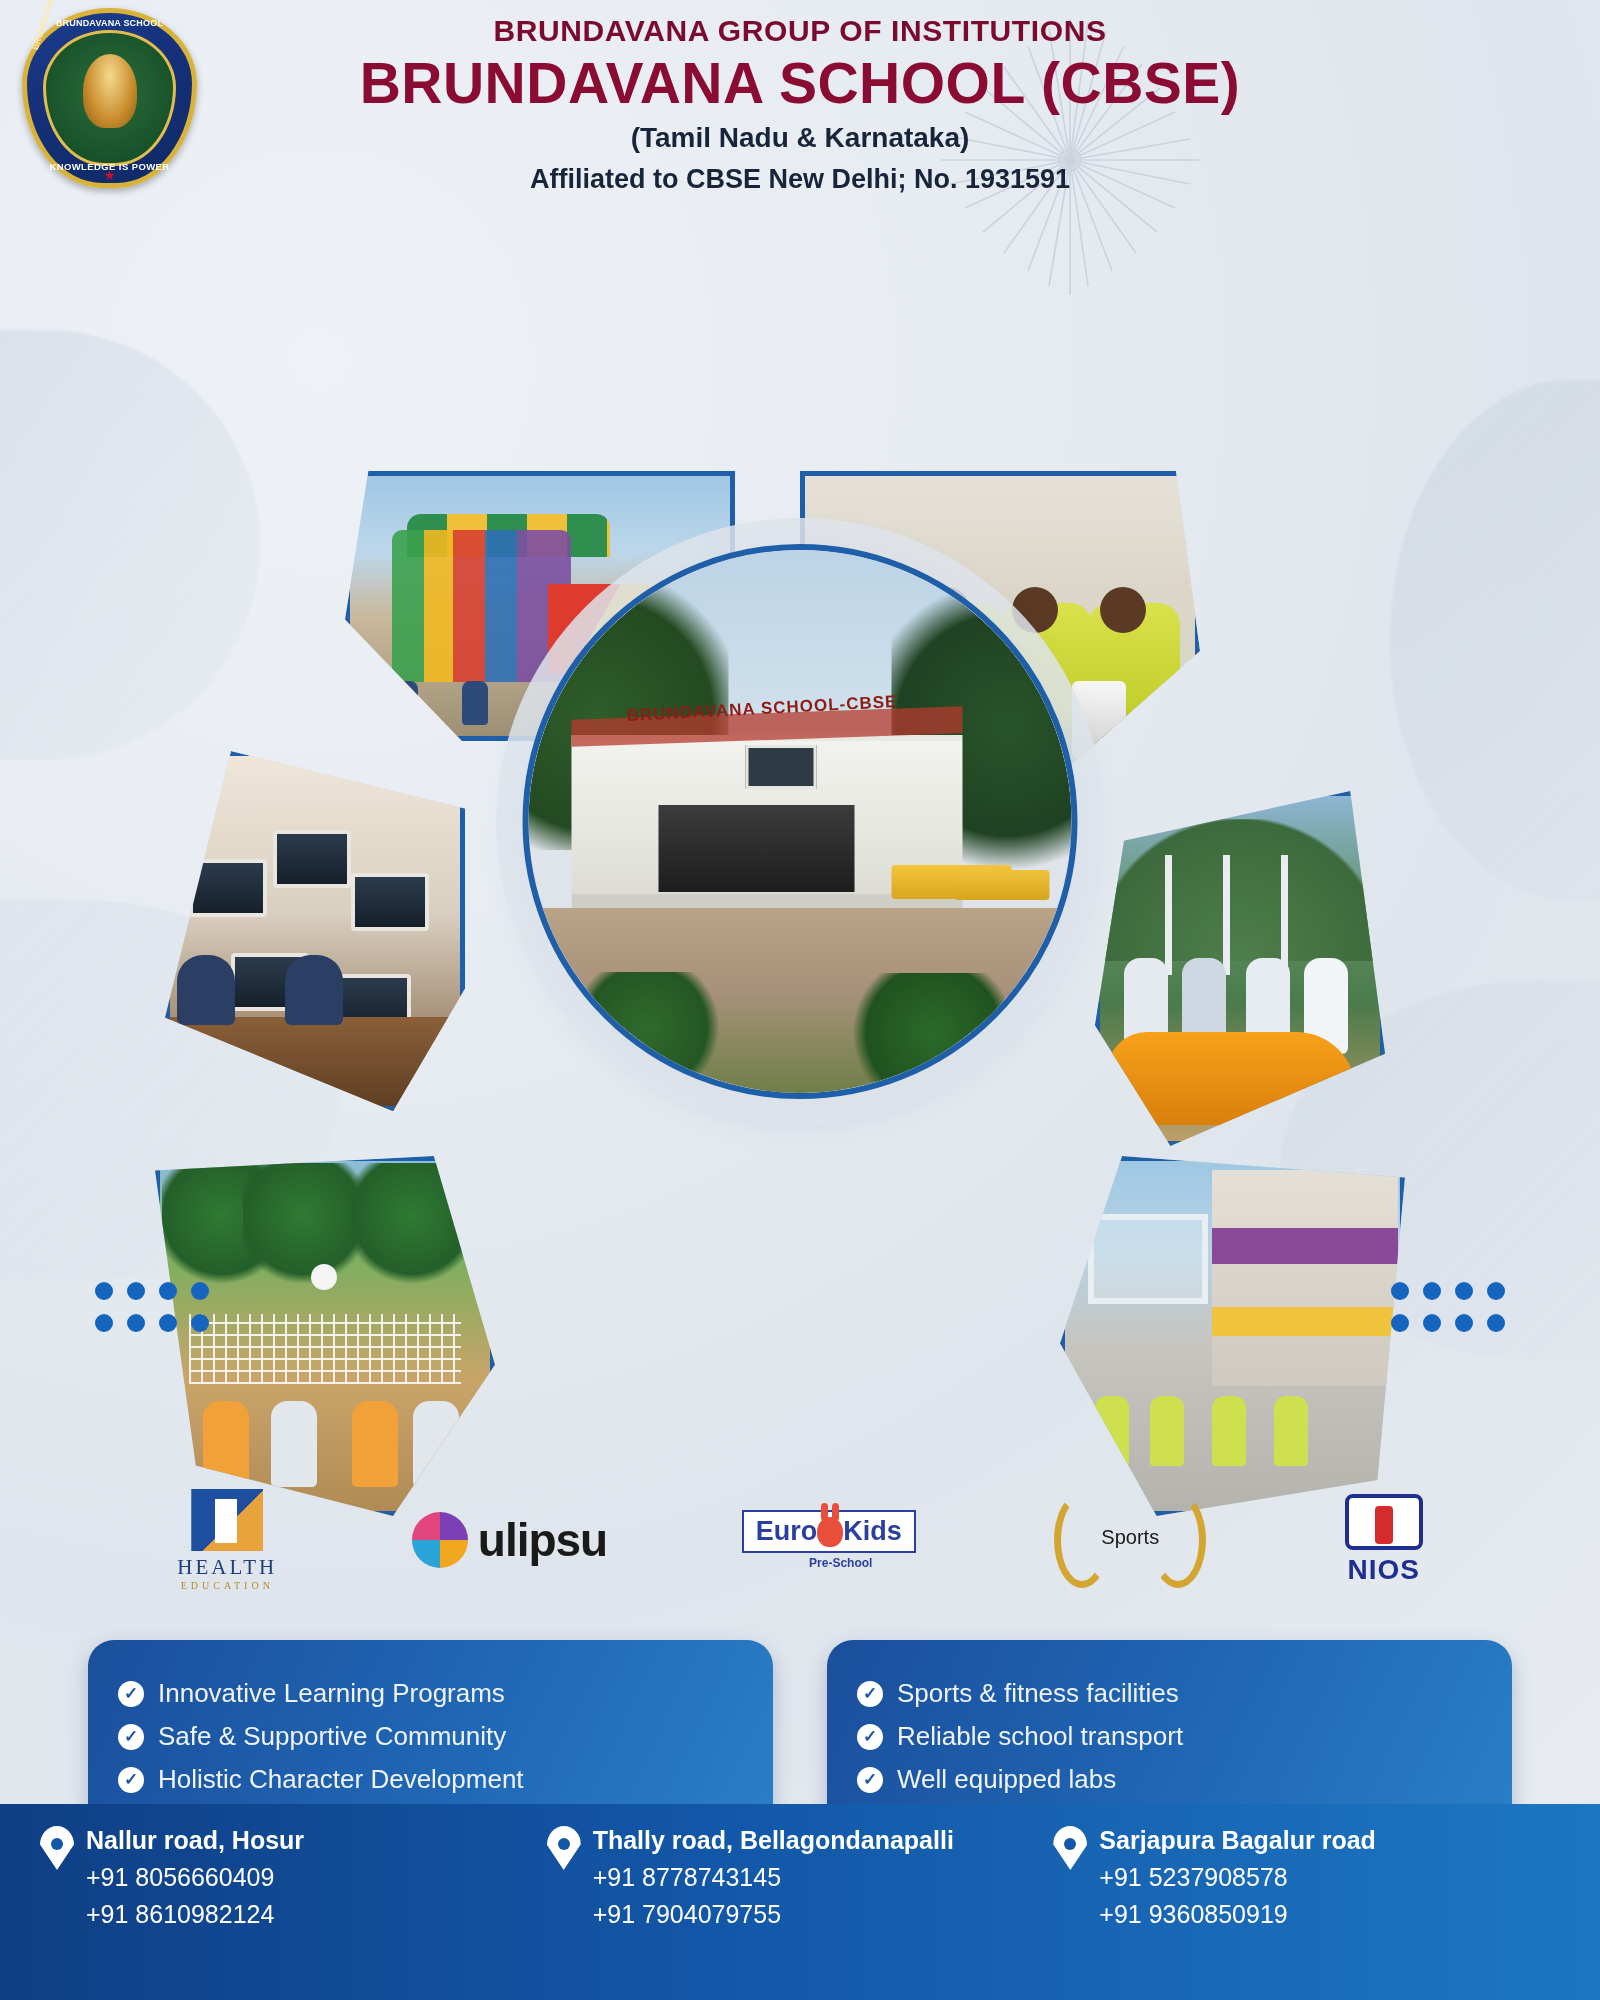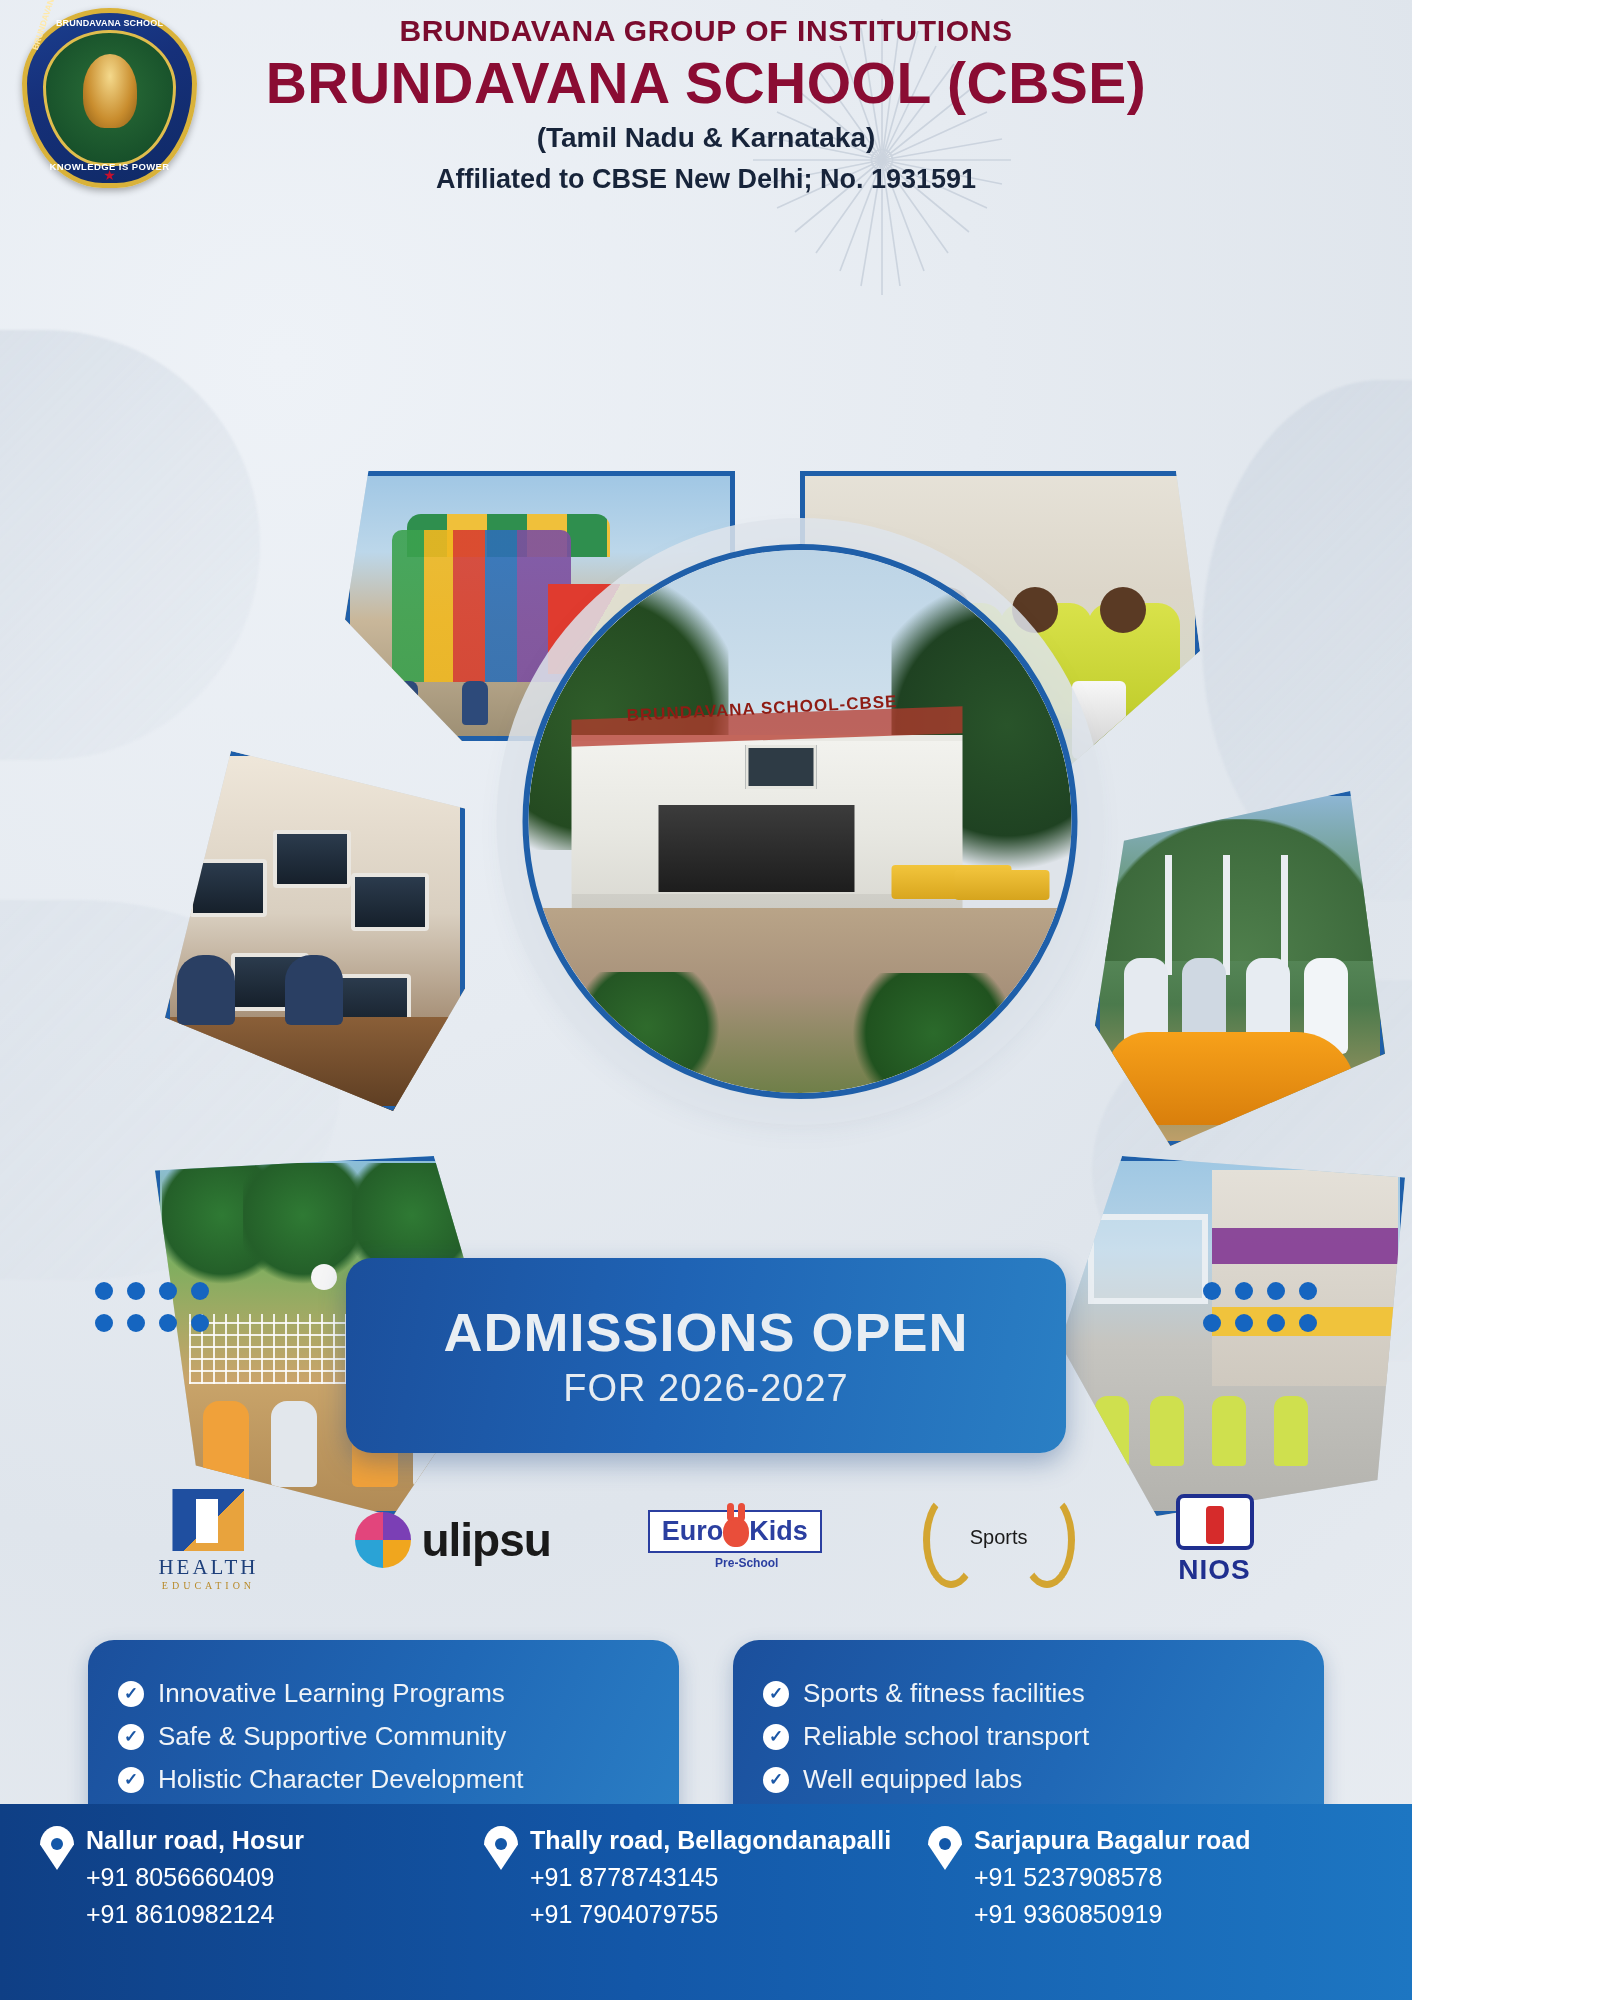--- a/index.html
+++ b/index.html
@@ -3,21 +3,21 @@
 <meta charset="utf-8">
 <style>
   * { box-sizing: border-box; margin: 0; padding: 0; }
   html, body {
     width: 1600px; height: 2000px;
     font-family: "Liberation Sans", sans-serif;
     overflow: hidden;
   }
   .poster {
     position: relative;
-    width: 1412px; height: 2000px;
+    width: 1600px; height: 2000px;
     background:
       radial-gradient(circle at 20% 18%, #eef2f7 0%, #e6ebf1 35%, #dfe5ec 60%, #e9edf2 100%),
       linear-gradient(180deg, #f4f6f9 0%, #e9eef3 50%, #e3e8ee 100%);
     overflow: hidden;
   }
 
   
   .blob {
     position: absolute;
     background: linear-gradient(135deg, rgba(200,210,222,.55), rgba(225,231,238,.25));
@@ -505,24 +505,20 @@
     <span></span>
       <span></span>
       <span></span>
       <span></span>
     <span></span>
       <span></span>
       <span></span>
       <span></span>
   </div>
 
-  <div class="admissions">
-    <div class="adm-title">ADMISSIONS OPEN</div>
-    <div class="adm-sub">FOR 2026-2027</div>
-  </div>
 
   <div class="partners">
 
     <div class="partner p-health">
       <div class="mark"></div>
       <div class="t1">HEALTH</div>
       <div class="t2">EDUCATION</div>
     </div>
 
     <div class="partner p-ulipsu">

